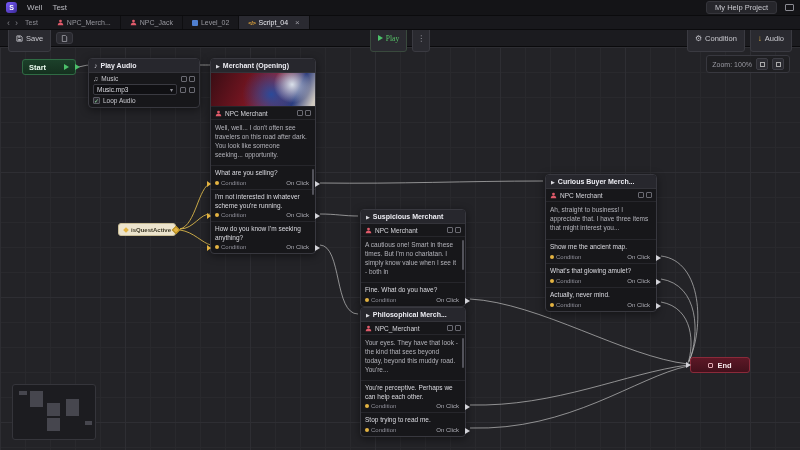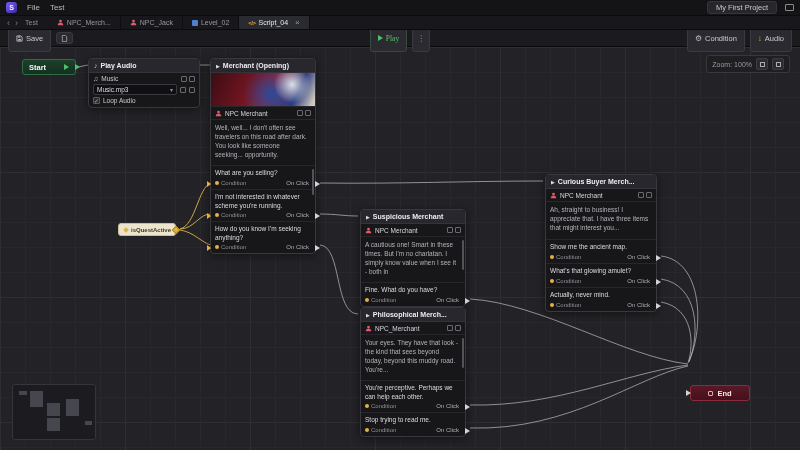--- a/index.html
+++ b/index.html
@@ -68,21 +68,21 @@
   .ctext { padding:2px 4px 1px; color:#dcdce2; line-height:9px; font-size:6.5px; overflow:hidden; }
   .crow { position:relative; display:flex; align-items:center; gap:2px; padding:1px 6px 2px 4px; height:11px; }
   .cdot { width:4px; height:4px; border-radius:50%; background:#e3b341; flex:none; }
   .clabel { color:#90909a; font-size:6px; }
   .onclick { margin-left:auto; color:#aeaeb6; font-size:6px; }
 
   
   .start-node { left:22px; top:12px; width:54px; height:16px; background:linear-gradient(180deg,#1c402a,#15301f); border:1px solid #2f6b44; border-radius:3px; display:flex; align-items:center; padding:0 6px; gap:4px; color:#eafaef; font-weight:bold; font-size:7.5px; position:absolute; }
   .start-node .stri { margin-left:auto; width:0; height:0; border-top:3px solid transparent; border-bottom:3px solid transparent; border-left:5px solid #4cc06a; }
   .start-node .port-out { border-left-color:#4cc06a; }
-  .end-node { left:690px; top:310px; width:60px; height:16px; background:linear-gradient(180deg,#5c1826,#43111c); border:1px solid #8a2a3a; border-radius:3px; display:flex; align-items:center; justify-content:center; gap:4px; color:#f6e7ea; font-weight:bold; font-size:7.5px; position:absolute;margin-top:28px; }
+  .end-node { left:690px; top:310px; width:60px; height:16px; background:linear-gradient(180deg,#5c1826,#43111c); border:1px solid #8a2a3a; border-radius:3px; display:flex; align-items:center; justify-content:center; gap:4px; color:#f6e7ea; font-weight:bold; font-size:7.5px; position:absolute; }
   .stop-ico { width:5px; height:5px; border:1px solid #e2aab4; border-radius:1px; }
 
   
   .pa-body { padding:2px 4px 3px; display:flex; flex-direction:column; gap:2px; }
   .pa-row { display:flex; align-items:center; gap:3px; color:#c9c9cf; font-size:6.5px; }
   .pa-row .mis { margin-left:auto; display:flex; gap:2px; }
   .note { color:#bdbdc4; font-size:7px; }
   .select { flex:1; display:flex; align-items:center; background:#101013; border:1px solid #3a3a41; border-radius:2px; padding:1px 3px; font-size:6.5px; color:#dedee4; }
   .caret { margin-left:auto; color:#8d8d95; font-size:6px; }
   .cb { width:7px; height:7px; border:1px solid #5a5a62; background:#2a2a30; border-radius:1px; color:#8fd79b; font-size:6px; line-height:6px; text-align:center; }
@@ -108,24 +108,24 @@
   .minimap { position:absolute; left:12px; bottom:10px; width:84px; height:56px; background:#1c1c20; border:1px solid #35353b; border-radius:3px; overflow:hidden; }
   .mm { position:absolute; background:#46464e; }
 </style>
 </head>
 <body>
 
 <div id="app">
 
   <div class="titlebar">
     <div class="logo">S</div>
-    <span class="menu">File</span>
+    <span class="menu">Well</span>
     <span class="menu">Test</span>
     <div class="tb-right">
-      <span class="project-pill">My First Project</span>
+      <span class="project-pill">My Help Project</span>
       <span class="win-ico"></span>
     </div>
   </div>
 
   <div class="tabbar">
     <div class="nav-arrows">
       <span>‹</span>
       <span>›</span>
     </div>
     <div class="ctx-label">Test</div>

